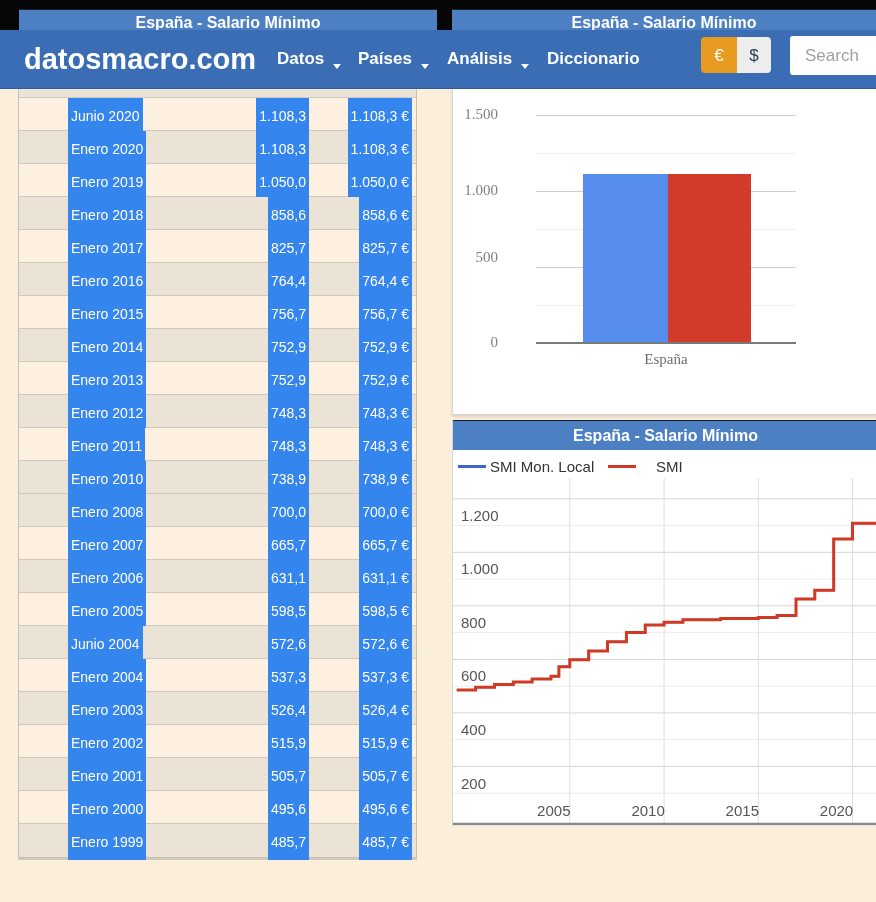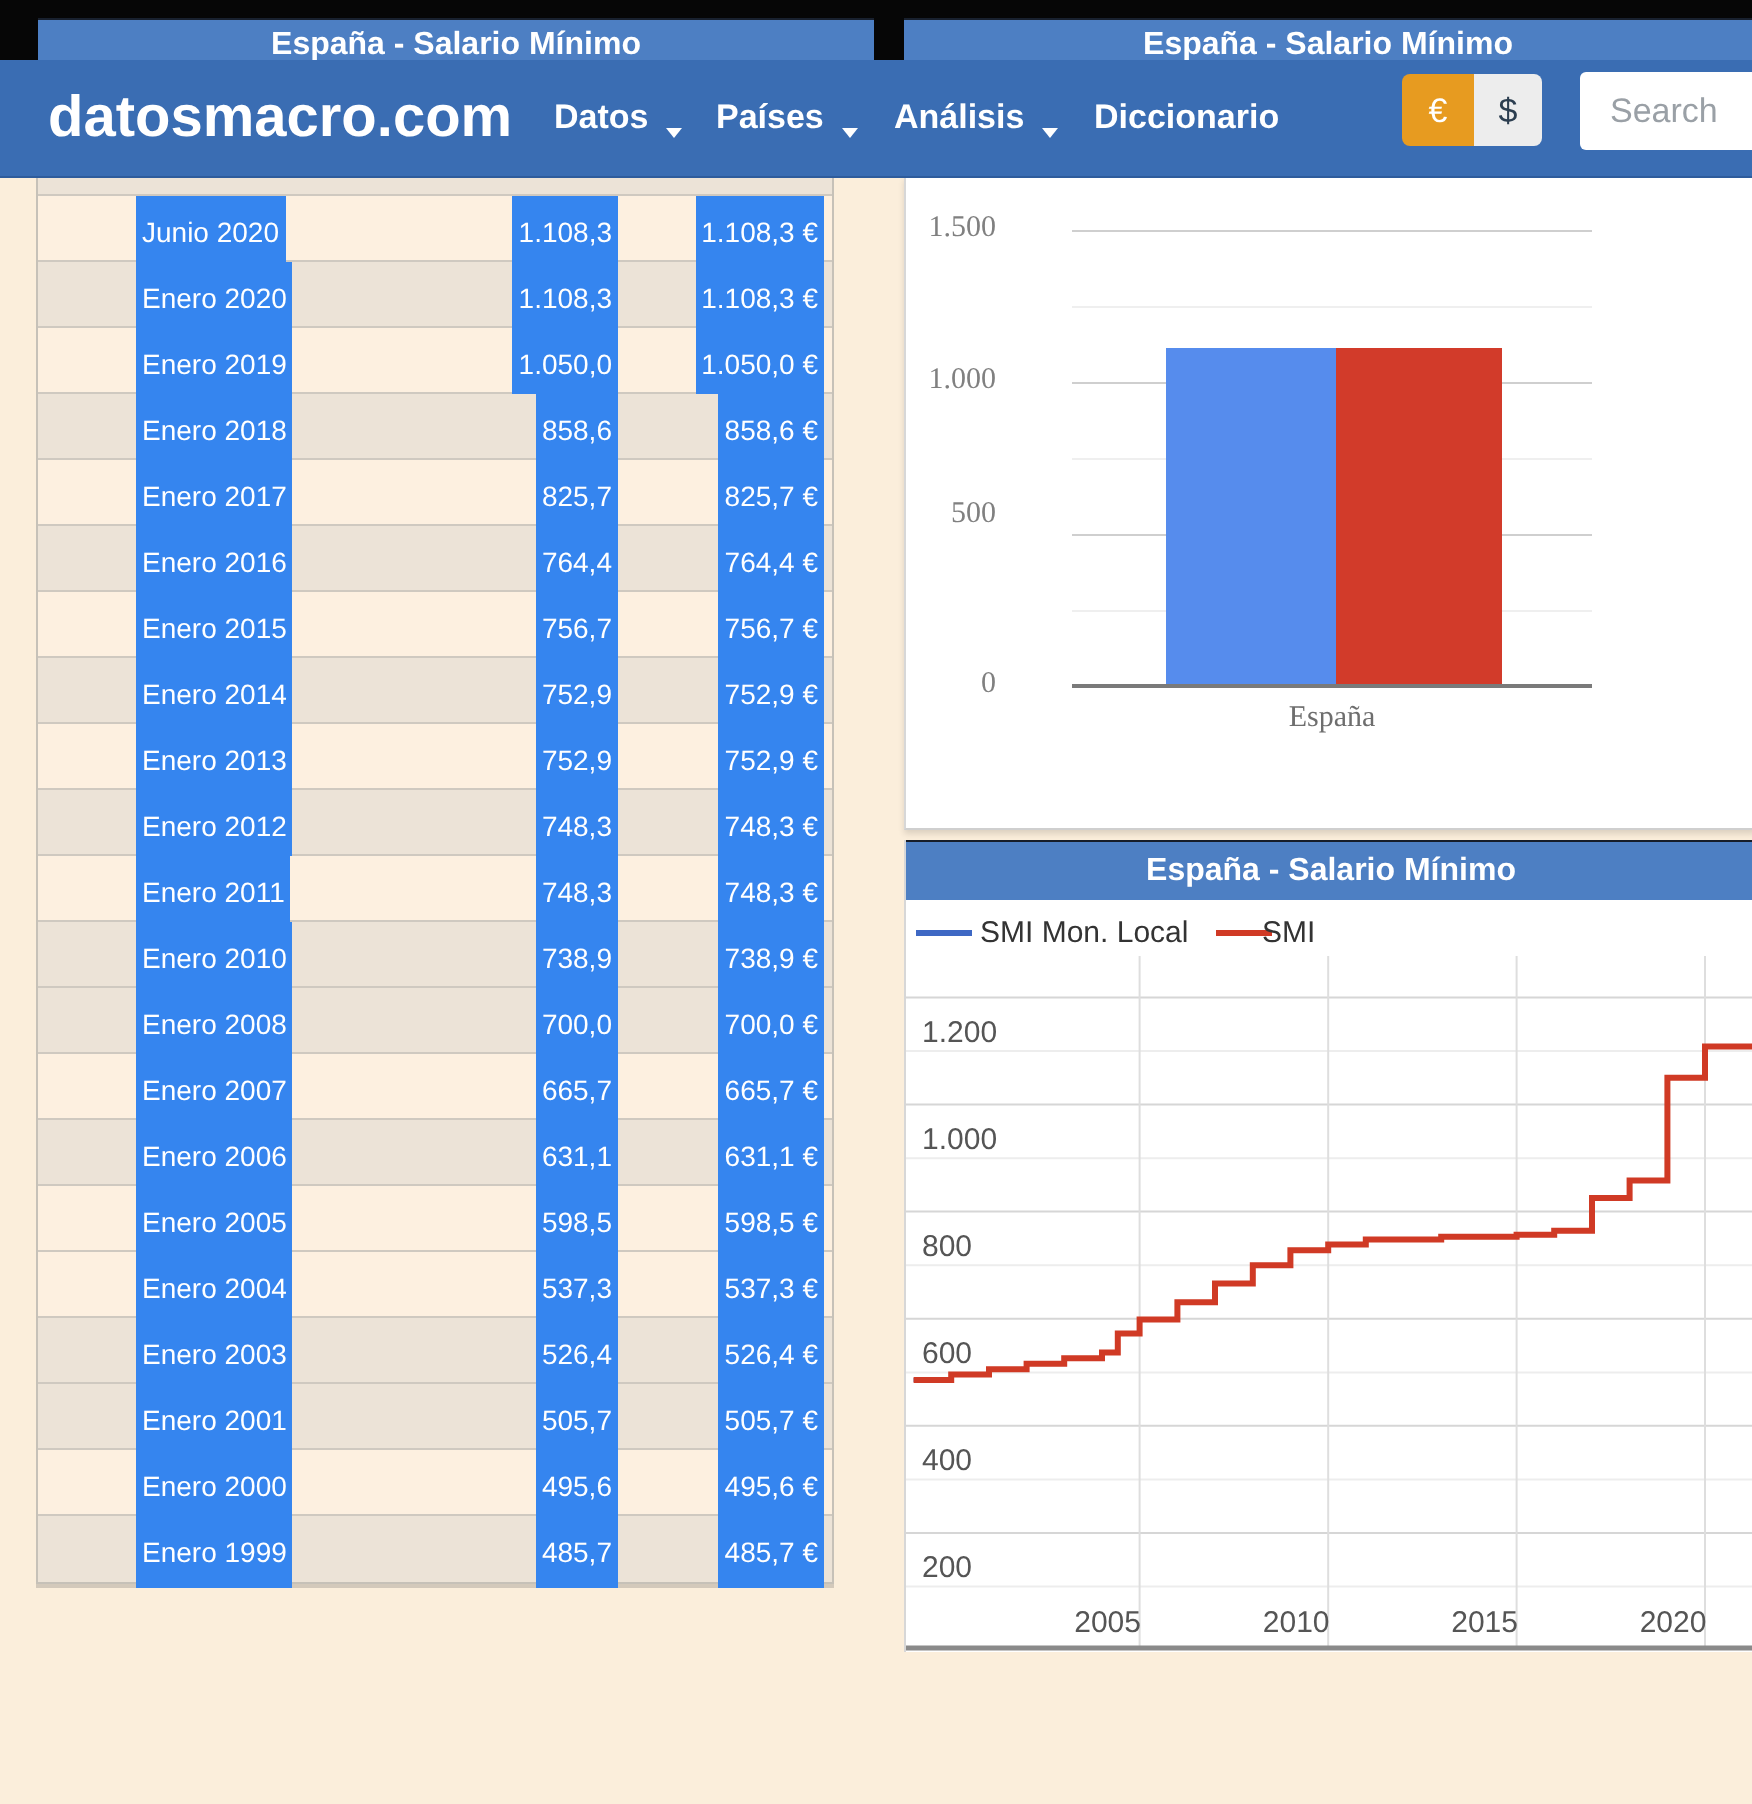--- a/index.html
+++ b/index.html
@@ -178,29 +178,39 @@
       <div class="trow dark">
         <span class="sel c1">Enero 2006</span>
         <span class="sel c2">631,1</span>
         <span class="sel c3">631,1 €</span>
       </div>
       <div class="trow light">
         <span class="sel c1">Enero 2005</span>
         <span class="sel c2">598,5</span>
         <span class="sel c3">598,5 €</span>
       </div>
+      <div class="trow dark">
+        <span class="sel c1">Junio 2004</span>
+        <span class="sel c2">572,6</span>
+        <span class="sel c3">572,6 €</span>
+      </div>
       <div class="trow light">
         <span class="sel c1">Enero 2004</span>
         <span class="sel c2">537,3</span>
         <span class="sel c3">537,3 €</span>
       </div>
       <div class="trow dark">
         <span class="sel c1">Enero 2003</span>
         <span class="sel c2">526,4</span>
         <span class="sel c3">526,4 €</span>
+      </div>
+      <div class="trow light">
+        <span class="sel c1">Enero 2002</span>
+        <span class="sel c2">515,9</span>
+        <span class="sel c3">515,9 €</span>
       </div>
       <div class="trow dark">
         <span class="sel c1">Enero 2001</span>
         <span class="sel c2">505,7</span>
         <span class="sel c3">505,7 €</span>
       </div>
       <div class="trow light">
         <span class="sel c1">Enero 2000</span>
         <span class="sel c2">495,6</span>
         <span class="sel c3">495,6 €</span>
@@ -231,21 +241,21 @@
       <div class="xcat" style="top: 263px;">España</div>
     </div>
 </div>
 
 <div class="card line">
   <div class="card-title">España - Salario Mínimo</div>
   <div class="legend">
     <span class="lg-swatch" style="left: 5px; background: rgb(62, 104, 196);"></span>
     <span class="lg-label" style="left:37px">SMI Mon. Local</span>
     <span class="lg-swatch" style="left: 155px; background: rgb(208, 58, 37);"></span>
-    <span class="lg-label" style="left:178px">SMI</span>
+    <span class="lg-label" style="left:203px">SMI</span>
   </div>
   <svg class="line-svg" width="424" height="348">
       <line x1="0" x2="424" y1="315.2" y2="315.2" stroke="#ededed" stroke-width="1"></line>
       <line x1="0" x2="424" y1="261.7" y2="261.7" stroke="#ededed" stroke-width="1"></line>
       <line x1="0" x2="424" y1="208.2" y2="208.2" stroke="#ededed" stroke-width="1"></line>
       <line x1="0" x2="424" y1="154.6" y2="154.6" stroke="#ededed" stroke-width="1"></line>
       <line x1="0" x2="424" y1="101.1" y2="101.1" stroke="#ededed" stroke-width="1"></line>
       <line x1="0" x2="424" y1="47.5" y2="47.5" stroke="#ededed" stroke-width="1"></line>
       <line x1="0" x2="424" y1="-6.0" y2="-6.0" stroke="#ededed" stroke-width="1"></line>
       <line x1="0" x2="424" y1="288.5" y2="288.5" stroke="#d6d6d6" stroke-width="1"></line>

